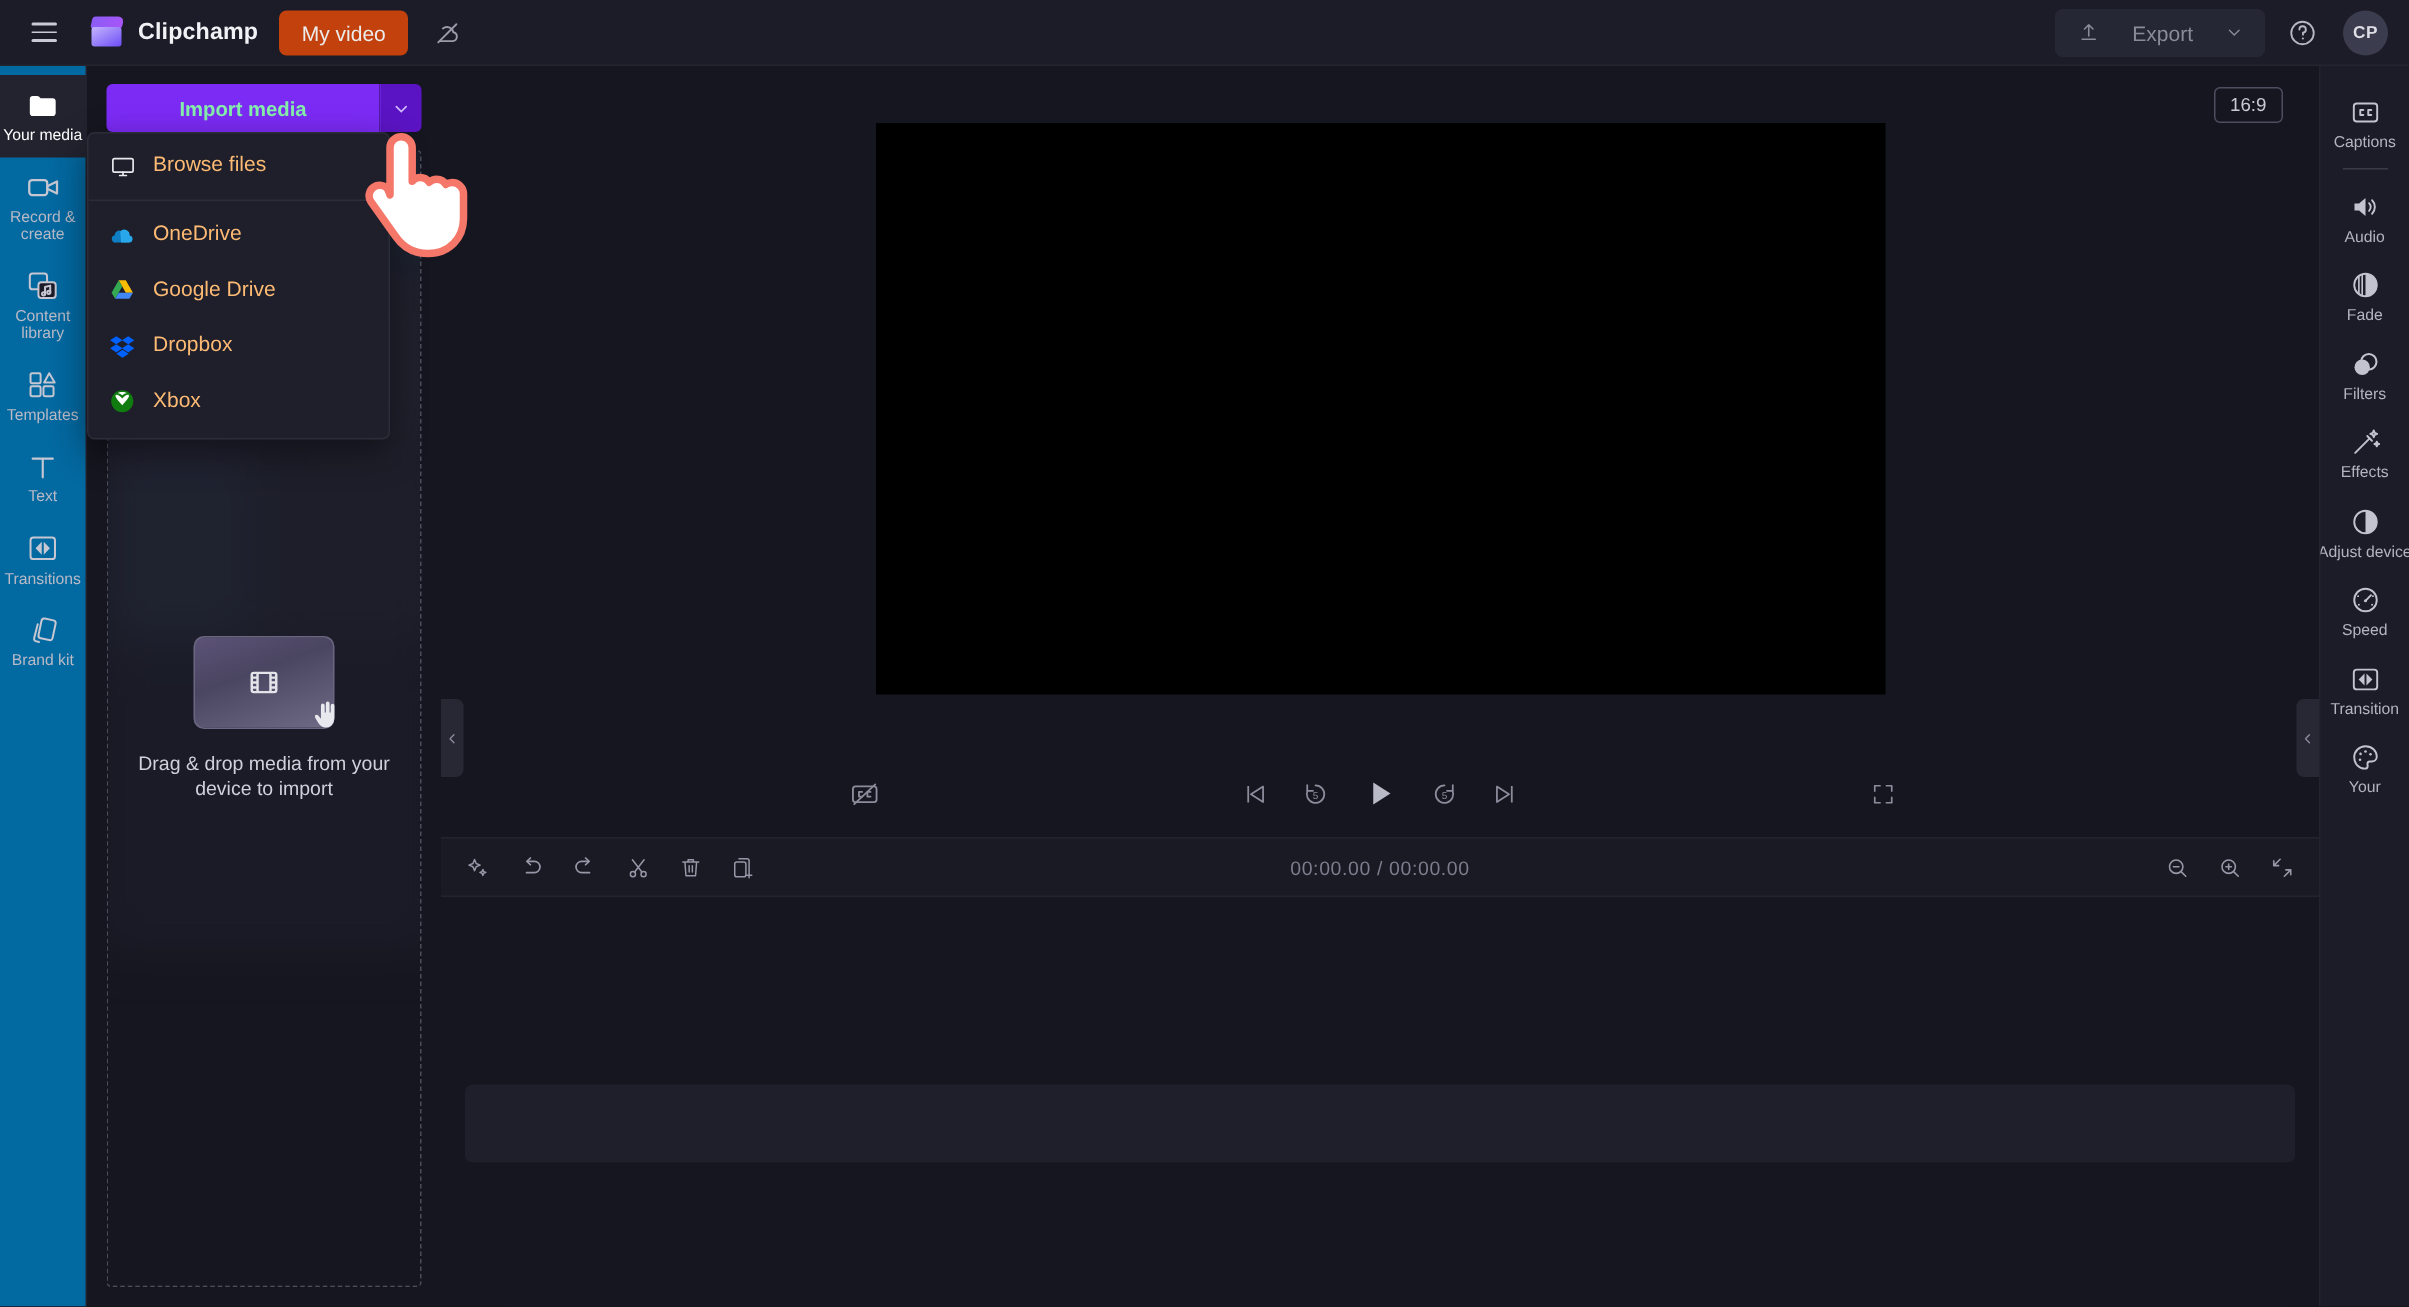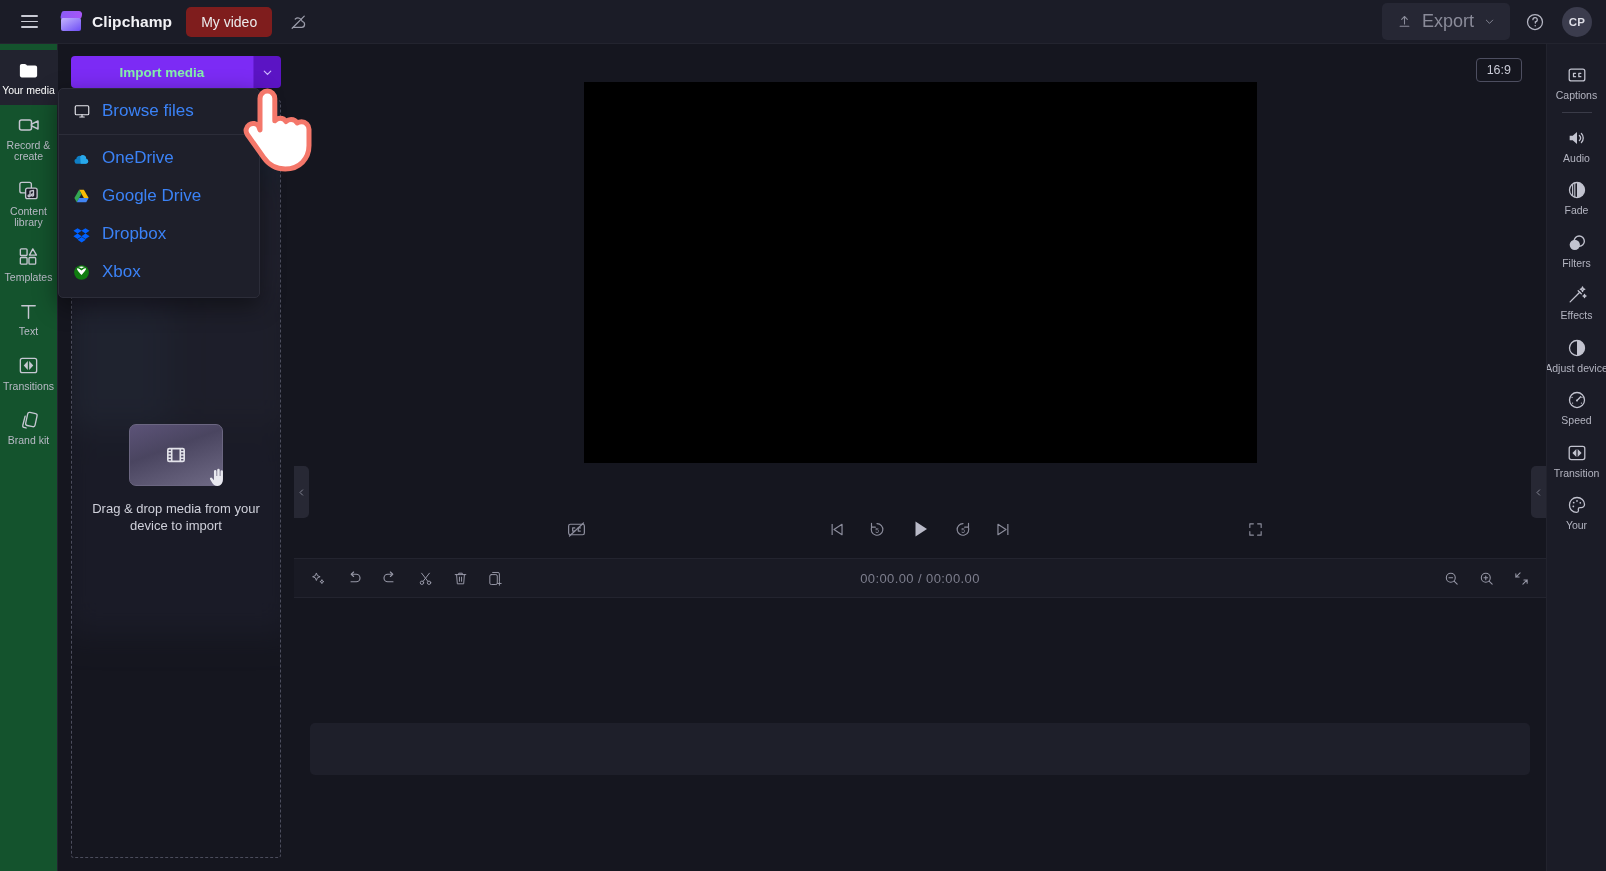--- a/index.html
+++ b/index.html
@@ -22,46 +22,46 @@
     position: relative; z-index: 60;
   }
   .hamburger { width: 30px; height: 30px; display: flex; flex-direction: column; justify-content: center; align-items: center; gap: 4px; cursor: pointer; margin-right: 16px; }
   .hamburger i { display: block; width: 17px; height: 1.6px; background: #c9cad4; border-radius: 1px; }
   .brand { display: flex; align-items: center; gap: 9px; margin-right: 14px; }
   .brand-mark { width: 23px; height: 21px; position: relative; }
   .brand-mark .top { position: absolute; left: 1px; top: 0; width: 21px; height: 8px; background: linear-gradient(100deg,#8b5cf6,#a855f7); border-radius: 2px 4px 2px 2px; transform: skewX(-12deg); }
   .brand-mark .bot { position: absolute; left: 1px; top: 7px; width: 20px; height: 13px; background: linear-gradient(150deg,#c4b5fd,#6d4df6); border-radius: 2px; }
   .brand-name { font-size: 15.5px; font-weight: 600; letter-spacing: .1px; color: #f2f2f6; }
   .proj-name {
-    background: #7f1d1d; border-radius: 5px; padding: 7px 15px;
+    background: #c2410c; border-radius: 5px; padding: 7px 15px;
     font-size: 14px; color: #ececed; cursor: pointer;
   }
   .cloud-off { width: 28px; height: 28px; margin-left: 12px; display: flex; align-items: center; justify-content: center; cursor: pointer; }
   .spacer { flex: 1; }
   .export-btn {
-    display: flex; align-items: center; gap: 10px;
+    display: flex; align-items: center; gap: 22px;
     background: #262734; color: #8a8b99;
     border-radius: 5px; padding: 8px 15px;
-    font-size: 18px; cursor: pointer;
+    font-size: 14px; cursor: pointer;
   }
   .help-btn { width: 30px; height: 30px; margin-left: 10px; display: flex; align-items: center; justify-content: center; cursor: pointer; }
   .avatar {
     width: 30px; height: 30px; border-radius: 50%;
     background: #3b3c4d; color: #dedee6;
     font-size: 11.5px; font-weight: 700; letter-spacing: .3px;
     display: flex; align-items: center; justify-content: center;
     margin-left: 12px; cursor: pointer;
   }
 
   
   .body { flex: 1; display: flex; min-height: 0; position: relative; }
 
   
   .rail {
-    width: 58px; flex: 0 0 58px; background: #14532d;
+    width: 58px; flex: 0 0 58px; background: #0369a1;
     display: flex; flex-direction: column; align-items: center;
     padding-top: 6px; border-right: 1px solid #22232e;
   }
   .rail-item {
     width: 58px; padding: 9px 2px 8px; display: flex; flex-direction: column;
     align-items: center; gap: 4px; cursor: pointer;
   }
   .rail-item.active { background: #22232f; }
   .rail-ico { height: 22px; display: flex; align-items: center; justify-content: center; color: #c6c7d2; }
   .rail-item.active .rail-ico, .rail-item.active .rail-lbl { color: #ffffff; }
@@ -85,22 +85,22 @@
     color: #cdb8ff; cursor: pointer; border-left: 1px solid #6a1fda;
   }
   .menu {
     position: absolute; left: 0; top: 44px; width: 202px;
     background: #1e1f2a; border: 1px solid #2c2d39;
     border-radius: 5px; z-index: 45;
     box-shadow: 0 8px 24px rgba(0,0,0,.45);
     padding: 3px 0 6px;
   }
   .menu-item {
-    display: flex; align-items: center; gap: 11px;
-    padding: 9px 13px; font-size: 17px; color: #3b82f6; cursor: pointer;
+    display: flex; align-items: flex-start; gap: 11px;
+    padding: 9px 13px; font-size: 14px; color: #fdba74; cursor: pointer;
   }
   .menu-sep { height: 1px; background: #2c2d39; margin: 4px 0; }
   .menu-ico { width: 19px; height: 19px; display: flex; align-items: center; justify-content: center; }
 
   .dropzone {
     position: absolute; left: 13px; right: 13px; top: 56px; bottom: 13px;
     border: 1.4px dashed #4b4c5c; border-radius: 3px; overflow: hidden;
   }
   .dz-bg { position: absolute; inset: 0; filter: blur(16px); opacity: .5; }
   .dz-bg span { position: absolute; border-radius: 6px; }

